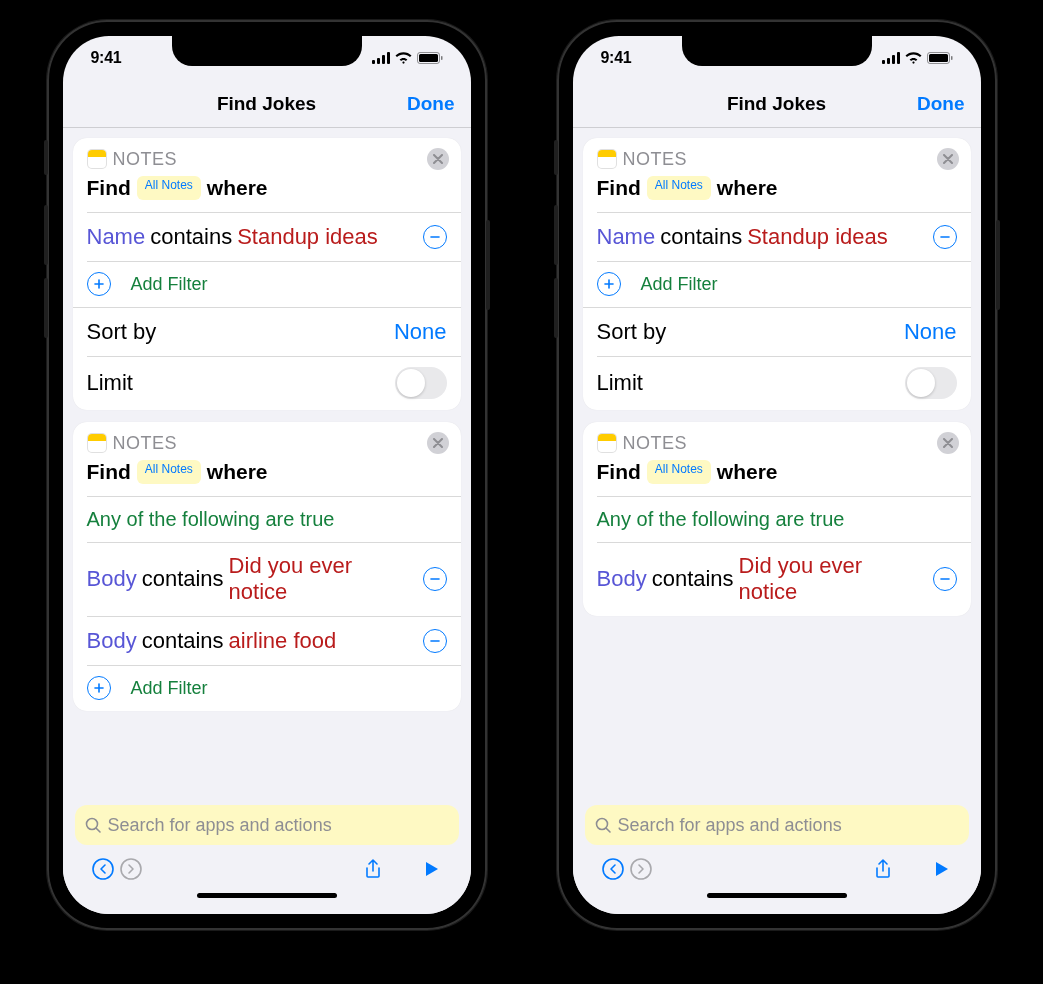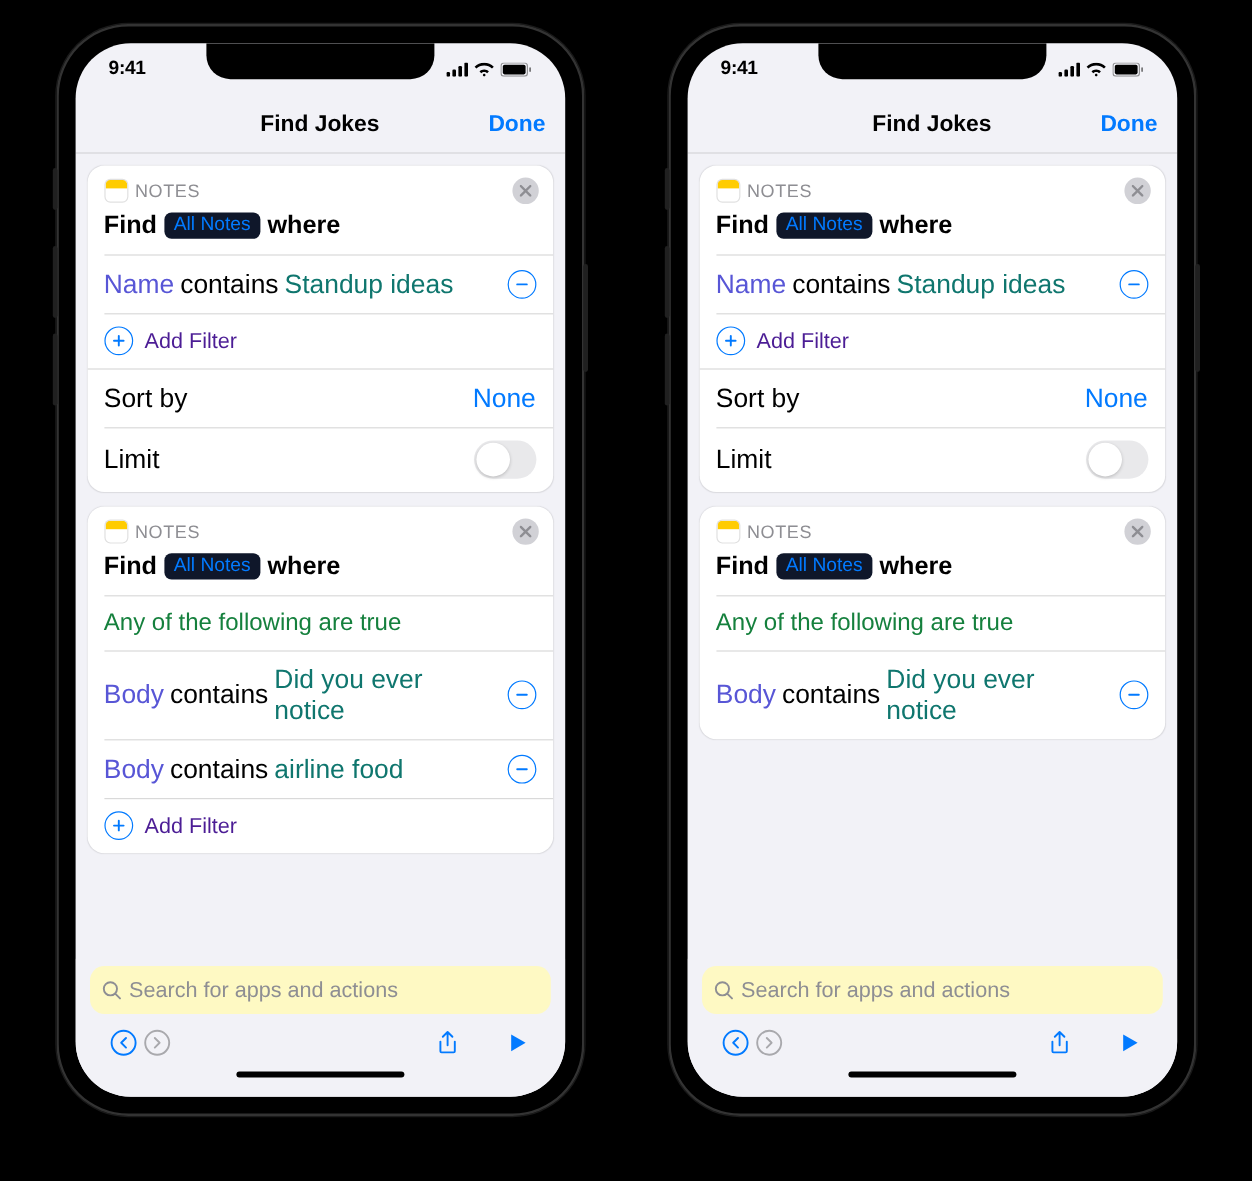--- a/index.html
+++ b/index.html
@@ -129,21 +129,21 @@
     height: 20px;
     border-radius: 5px;
     background: #8e8e93;
     display: flex;
     align-items: center;
     justify-content: center;
   }
   .gear-icon svg { width: 14px; height: 14px; }
   .card-header-label {
     color: #8e8e93;
-    font-size: 15px;
+    font-size: 18px;
     letter-spacing: 0.5px;
     font-weight: 500;
     flex: 1;
   }
   .close-x {
     width: 22px;
     height: 22px;
     border-radius: 50%;
     background: #d1d1d6;
     display: flex;
@@ -151,57 +151,56 @@
     justify-content: center;
     color: #8e8e93;
   }
   .close-x svg { width: 10px; height: 10px; }
   .card-title-row {
     padding: 6px 14px 12px 14px;
     font-size: 21px;
     font-weight: 600;
     color: #000;
     display: flex;
-    align-items: center;
     gap: 6px;
     flex-wrap: wrap;
   }
   .chip {
-    background: #0f172a;
+    background: #fef9c3;
     color: #027aff;
     border-radius: 6px;
     padding: 2px 8px;
-    font-size: 16px;
+    font-size: 12px;
     font-weight: 500;
   }
   .divider { height: 0.5px; background: rgba(0,0,0,0.15); margin-left: 14px; }
   .filter-row, .option-row, .addfilter-row {
     display: flex;
     align-items: center;
     padding: 11px 14px;
     font-size: 22px;
     gap: 5px;
   }
   .attr { color: #5856D6; }
   .op { color: #000; }
-  .val { color: #0f766e; }
+  .val { color: #b91c1c; }
   .spacer { flex: 1; }
   .minus-circ, .plus-circ {
     width: 24px;
     height: 24px;
     border-radius: 50%;
     border: 1.5px solid #027aff;
     color: #027aff;
     display: flex;
     align-items: center;
     justify-content: center;
     flex-shrink: 0;
   }
   .minus-circ svg, .plus-circ svg { width: 12px; height: 12px; }
-  .addfilter-row { color: #4c1d95; font-size: 18px; gap: 10px; align-items: center; }
+  .addfilter-row { color: #15803d; font-size: 18px; gap: 20px; align-items: center; }
   .option-row .label { color: #000; }
   .option-row .value { color: #027aff; margin-left: auto; }
   .toggle {
     width: 52px;
     height: 32px;
     background: #e9e9eb;
     border-radius: 16px;
     position: relative;
     margin-left: auto;
   }

